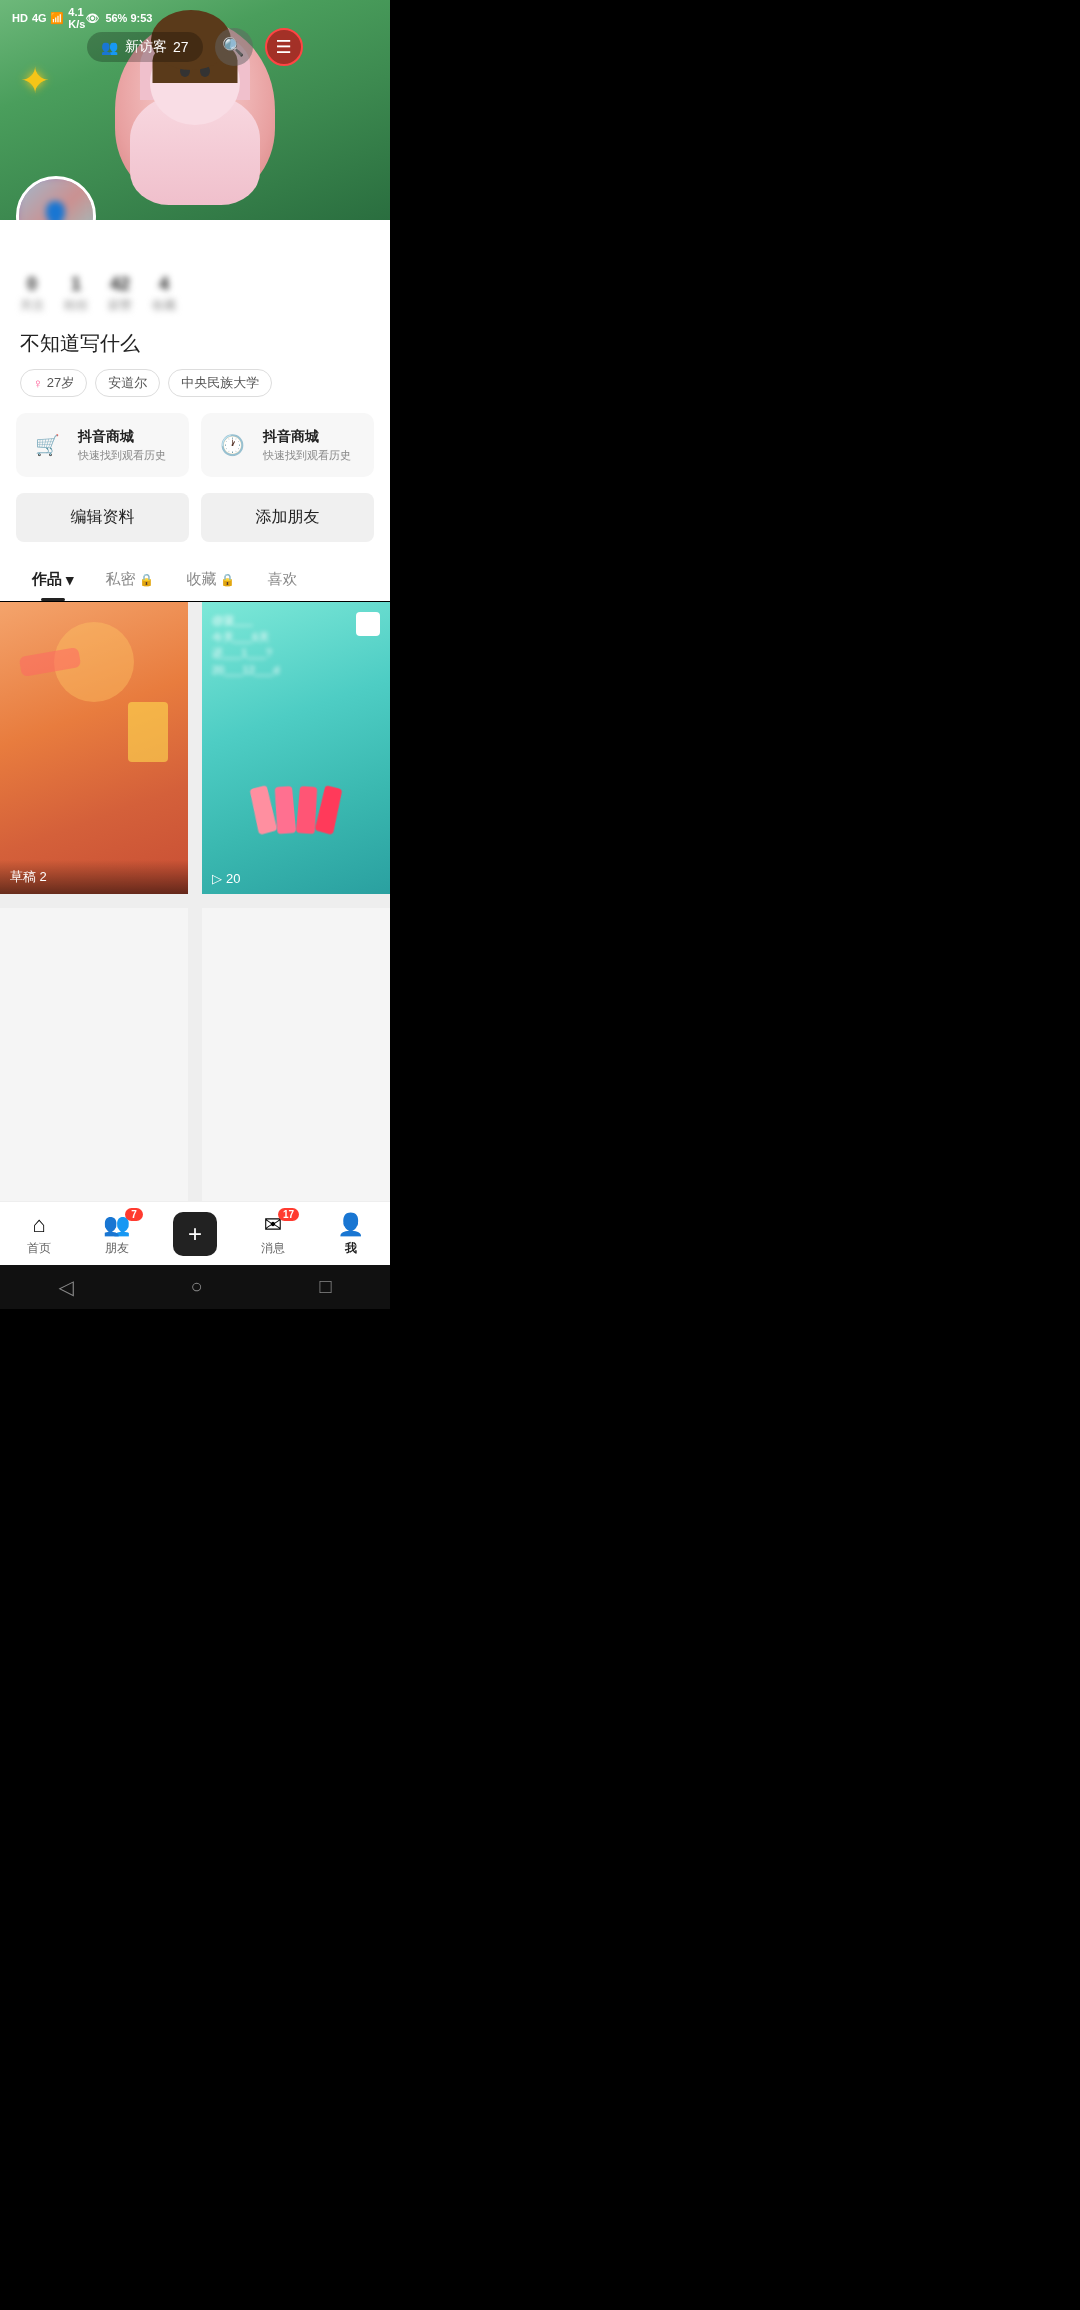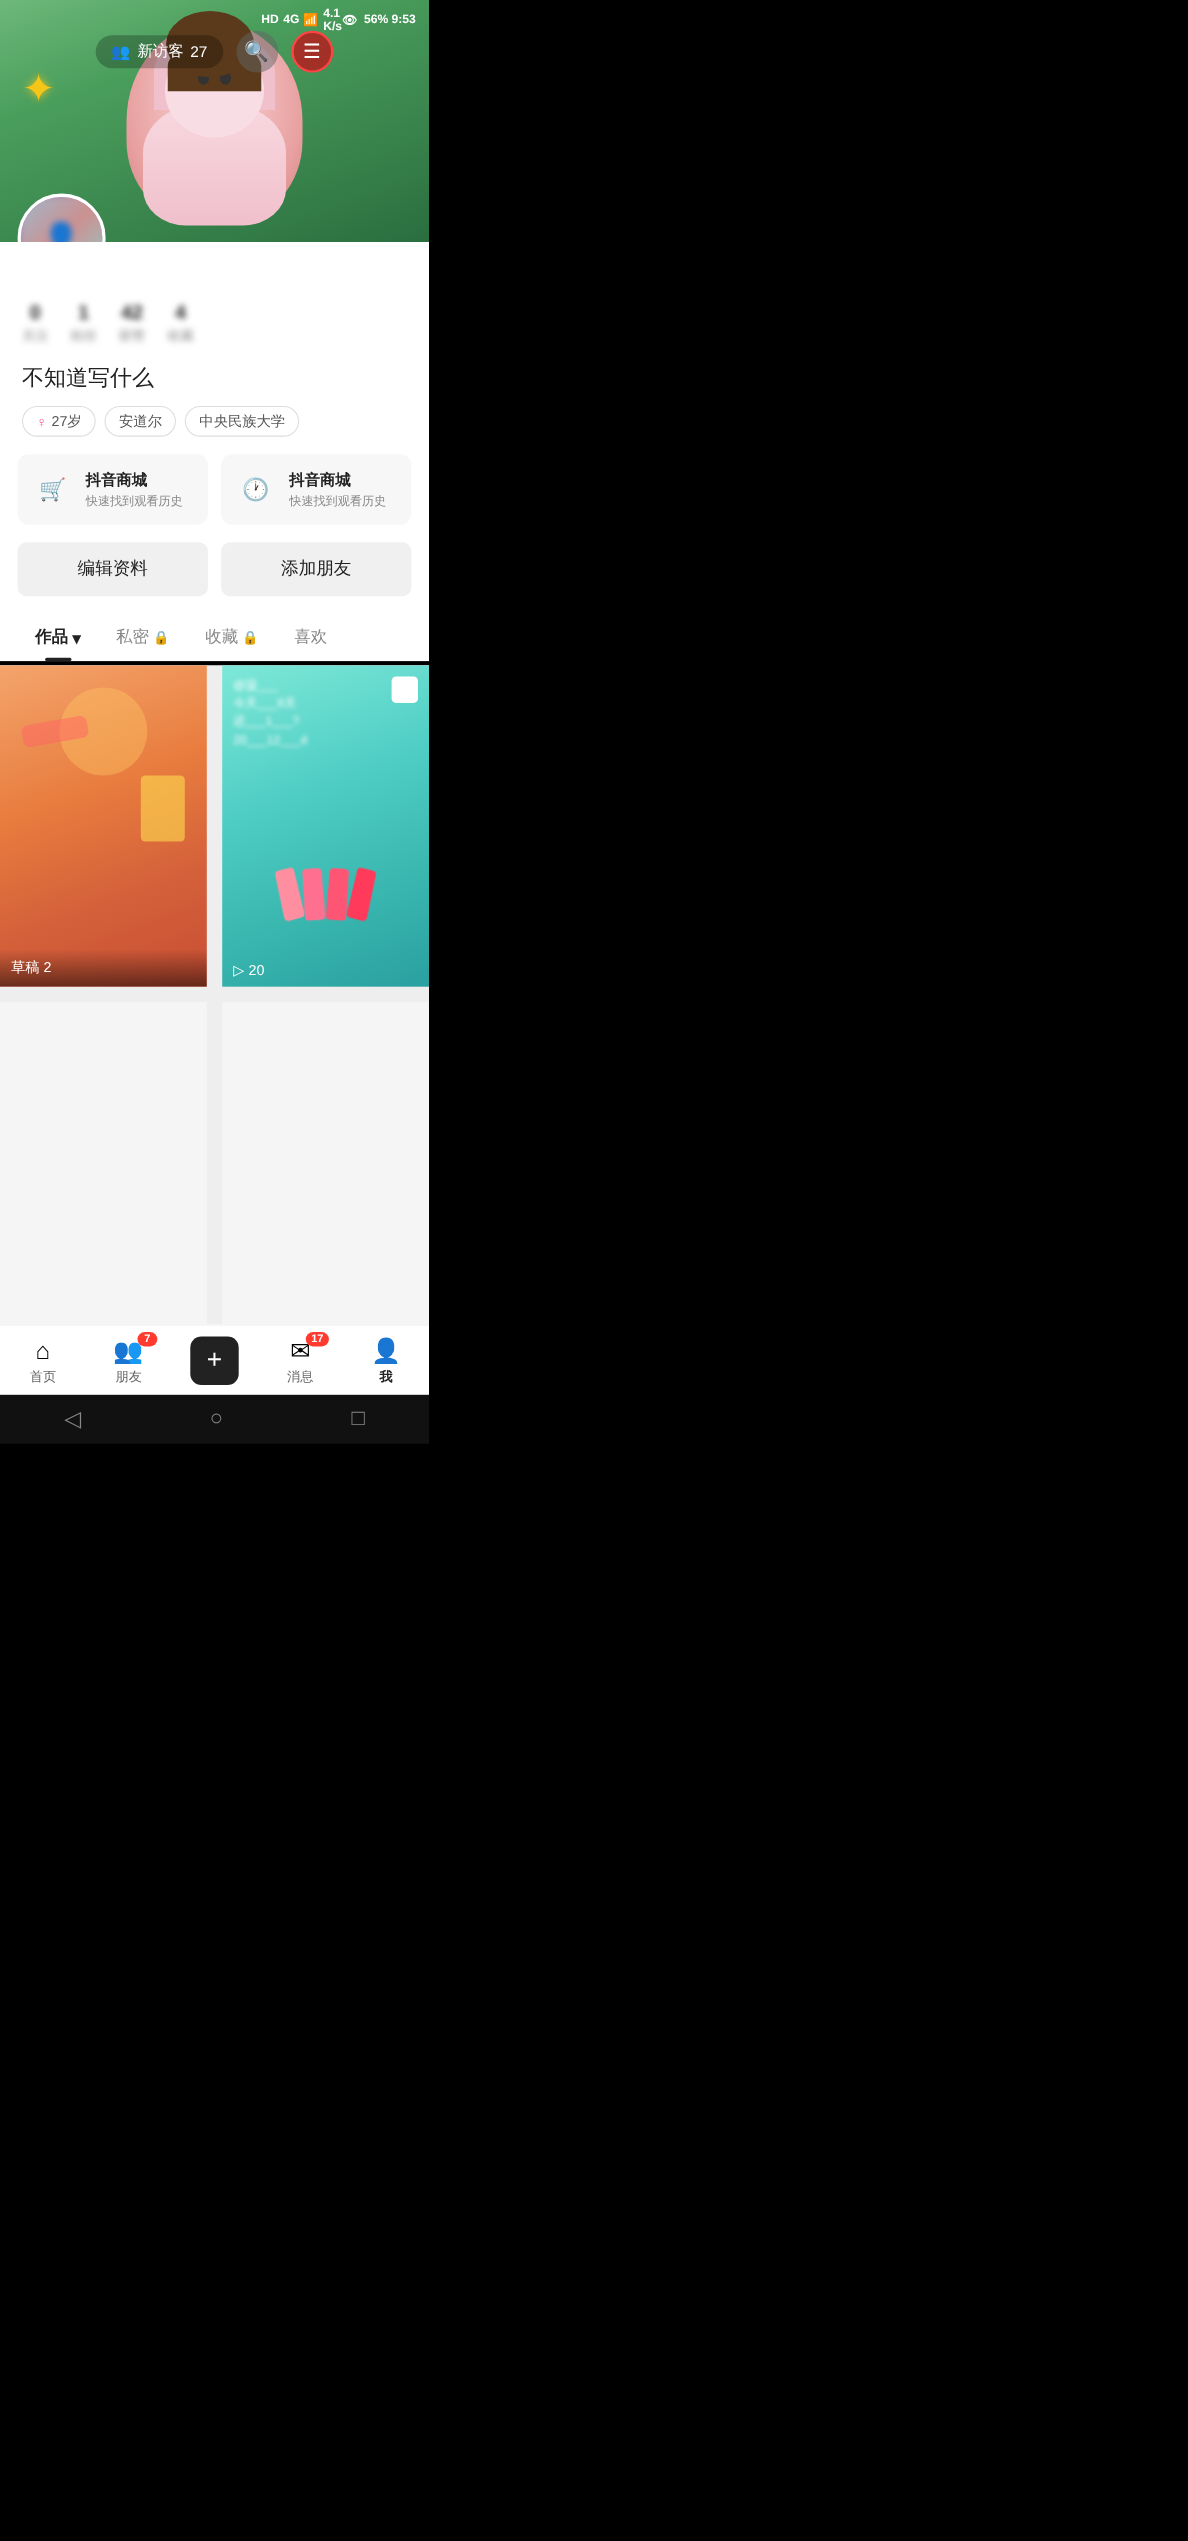--- a/index.html
+++ b/index.html
@@ -9,21 +9,21 @@
       min-height: 830px;
       background: #000;
       font-family: -apple-system, 'PingFang SC', 'Microsoft YaHei', sans-serif;
       overflow-x: hidden;
       position: relative;
     }
 
     
     .status-bar {
       display: flex;
-      justify-content: flex-end;
+      justify-content: flex-start;
       align-items: center;
       padding: 6px 12px 4px;
       background: transparent;
       position: absolute;
       top: 0; left: 0; right: 0;
       z-index: 100;
     }
     .status-left {
       display: flex;
       align-items: center;
@@ -234,21 +234,21 @@
       font-size: 16px;
       font-weight: 500;
       color: #222;
       cursor: pointer;
       text-align: center;
     }
 
     
     .tabs-section {
       background: #fff;
-      border-bottom: 4px solid #000000;
+      border-bottom: 1px solid #000000;
     }
     .tabs-row {
       display: flex;
       padding: 0 16px;
     }
     .tab-item {
       padding: 12px 16px;
       font-size: 15px;
       color: #888;
       cursor: pointer;

